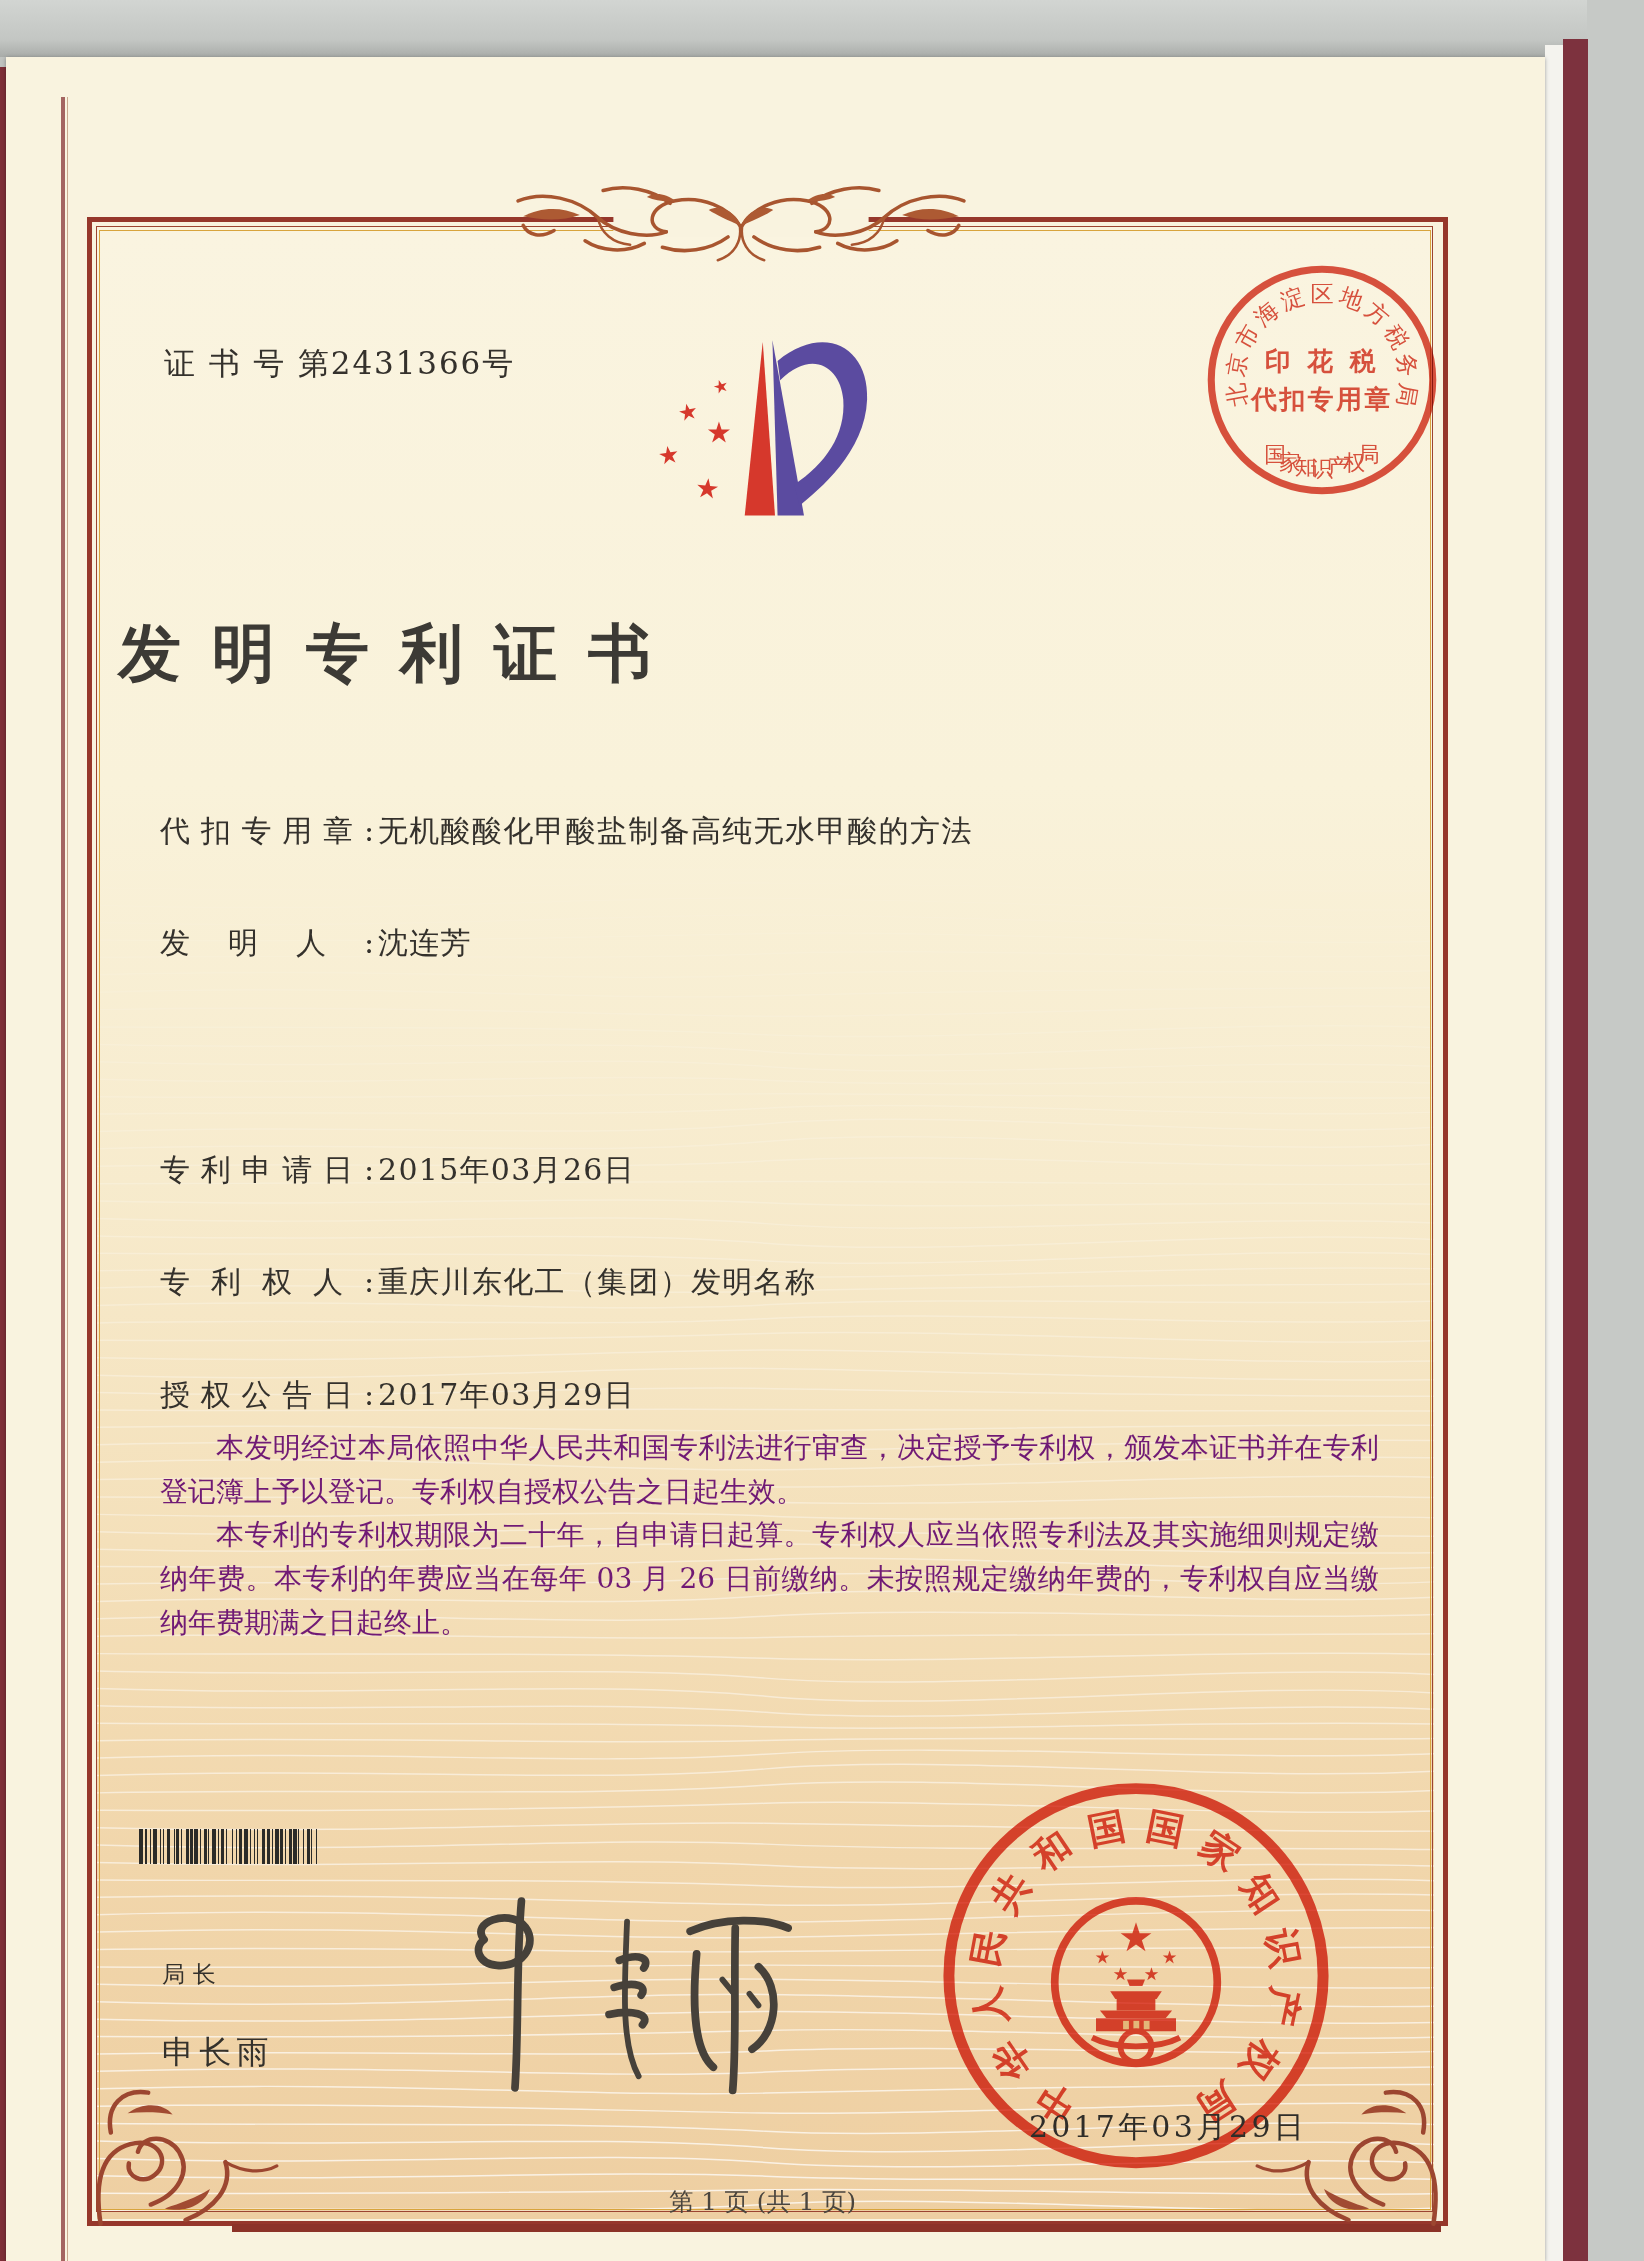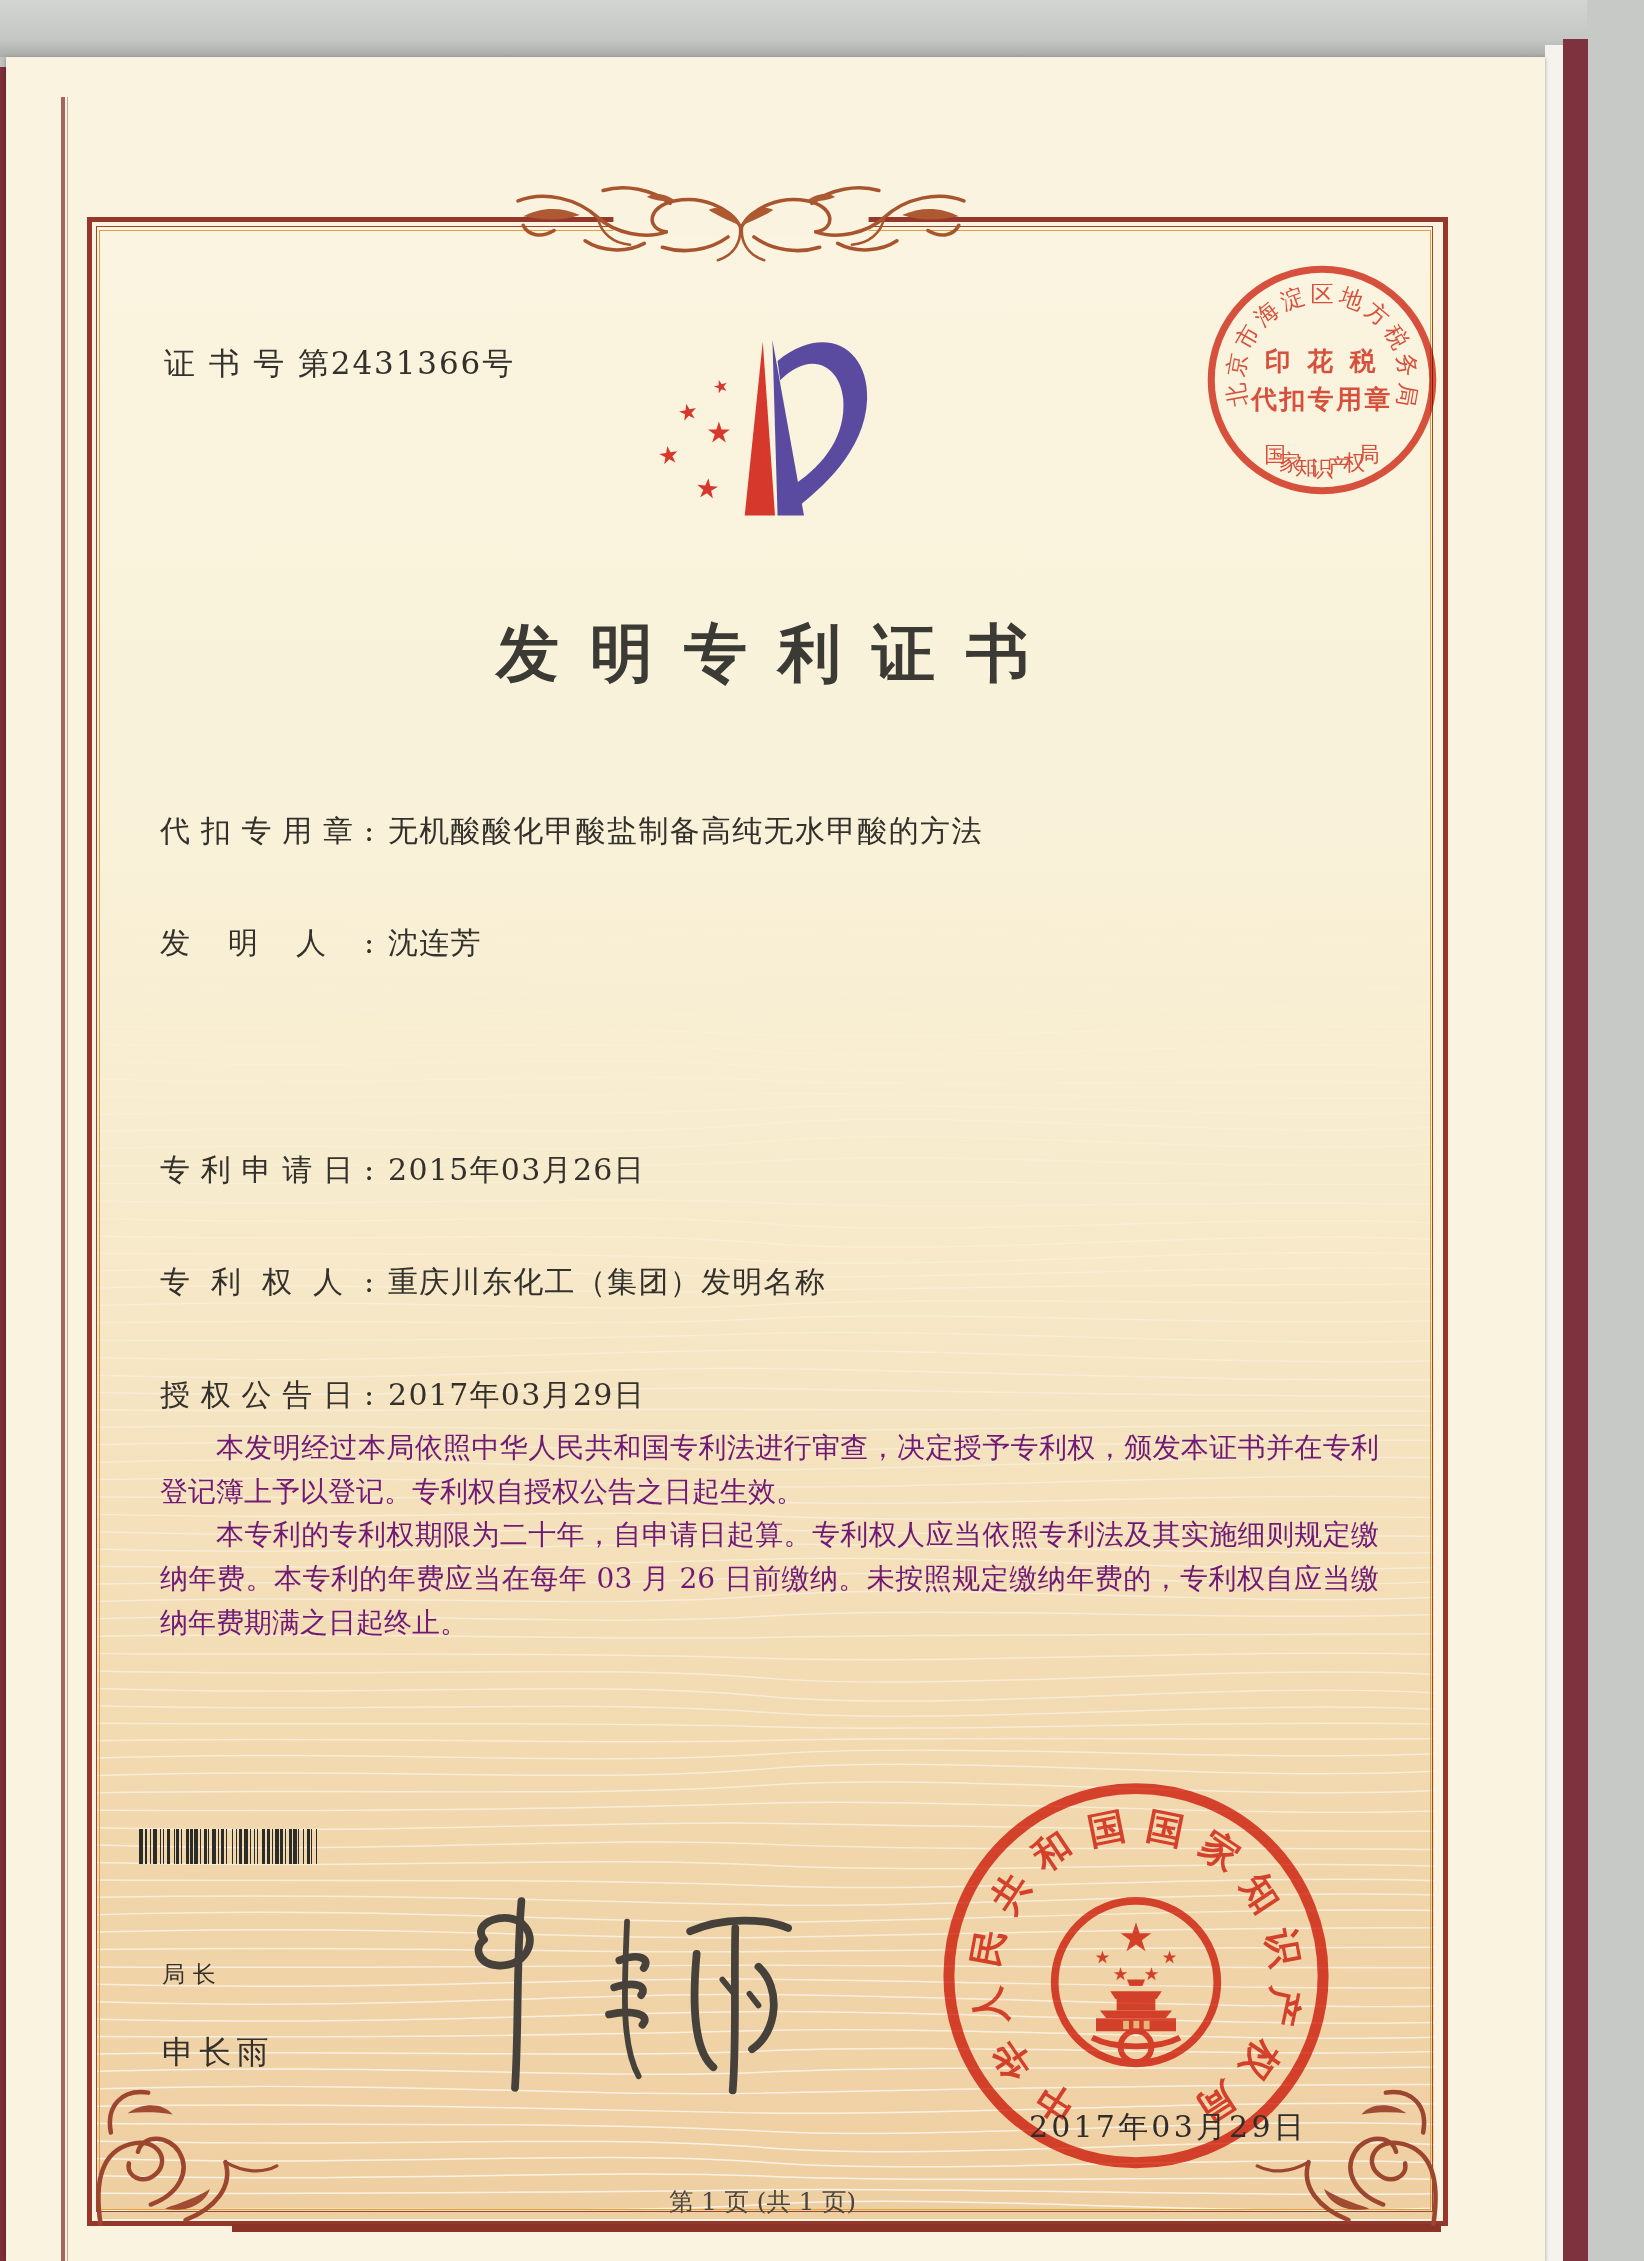--- a/index.html
+++ b/index.html
@@ -22,25 +22,25 @@
   #inner-bg{left:97px;top:227px;width:1337px;height:1992px;
      background:linear-gradient(180deg,#faf4e0 0%,#f9f2da 28%,#f7ebcd 48%,#f4e0ba 66%,#f1d6ab 82%,#eecfa2 100%);}
   
   .frame{border-style:solid;border-color:#96372b;}
   #frame-outer{left:87px;top:217px;width:1351px;height:1999px;border-width:5.2px;}
   #frame-thin{left:96px;top:226px;width:1335px;height:1984px;border-width:1.6px;border-color:#9c4431;}
   #frame-gold{left:99px;top:230px;width:1330px;height:1978px;border-width:1px;border-color:#d8a43c;}
   
   .cjk{color:#34312c;}
   #cert-no{left:164px;top:343px;font-size:31px;letter-spacing:1.9px;}
-  #title{left:87px;top:611px;width:1351px;text-align:center;font-size:63px;font-weight:bold;
+  #title{left:87px;top:611px;width:1351px;text-align:left;font-size:63px;font-weight:bold;
          letter-spacing:31px;text-indent:31px;color:#3c3a35;}
   .field-row{left:160px;width:1225px;font-size:30px;}
   .flabel{display:inline-block;width:214px;text-align:justify;text-align-last:justify;vertical-align:top;}
-  .fvalue{display:inline-block;margin-left:14px;letter-spacing:1.3px;}
+  .fvalue{display:inline-block;margin-left:4px;letter-spacing:1.3px;}
   #paragraphs{left:160px;top:1426px;width:1219px;font-size:28px;line-height:1.56;
               text-align:justify;color:#701a75;}
   #paragraphs p{margin:0;text-indent:2em;}
   #role-label{left:162px;top:1959px;font-size:23px;letter-spacing:7.7px;}
   #issuer-name{left:162px;top:2031px;font-size:32px;letter-spacing:5.2px;}
   #seal-date{left:1029px;top:2107px;font-size:30px;letter-spacing:3.2px;color:#2f2d29;z-index:30;}
   #footer-page{left:87px;top:2185px;width:1351px;text-align:center;font-size:24.5px;color:#4a453e;}
   
   #barcode{left:139px;top:1829px;width:231px;height:35px;}
   #barcode div{position:absolute;top:0;height:100%;background:#2b2b28;}

